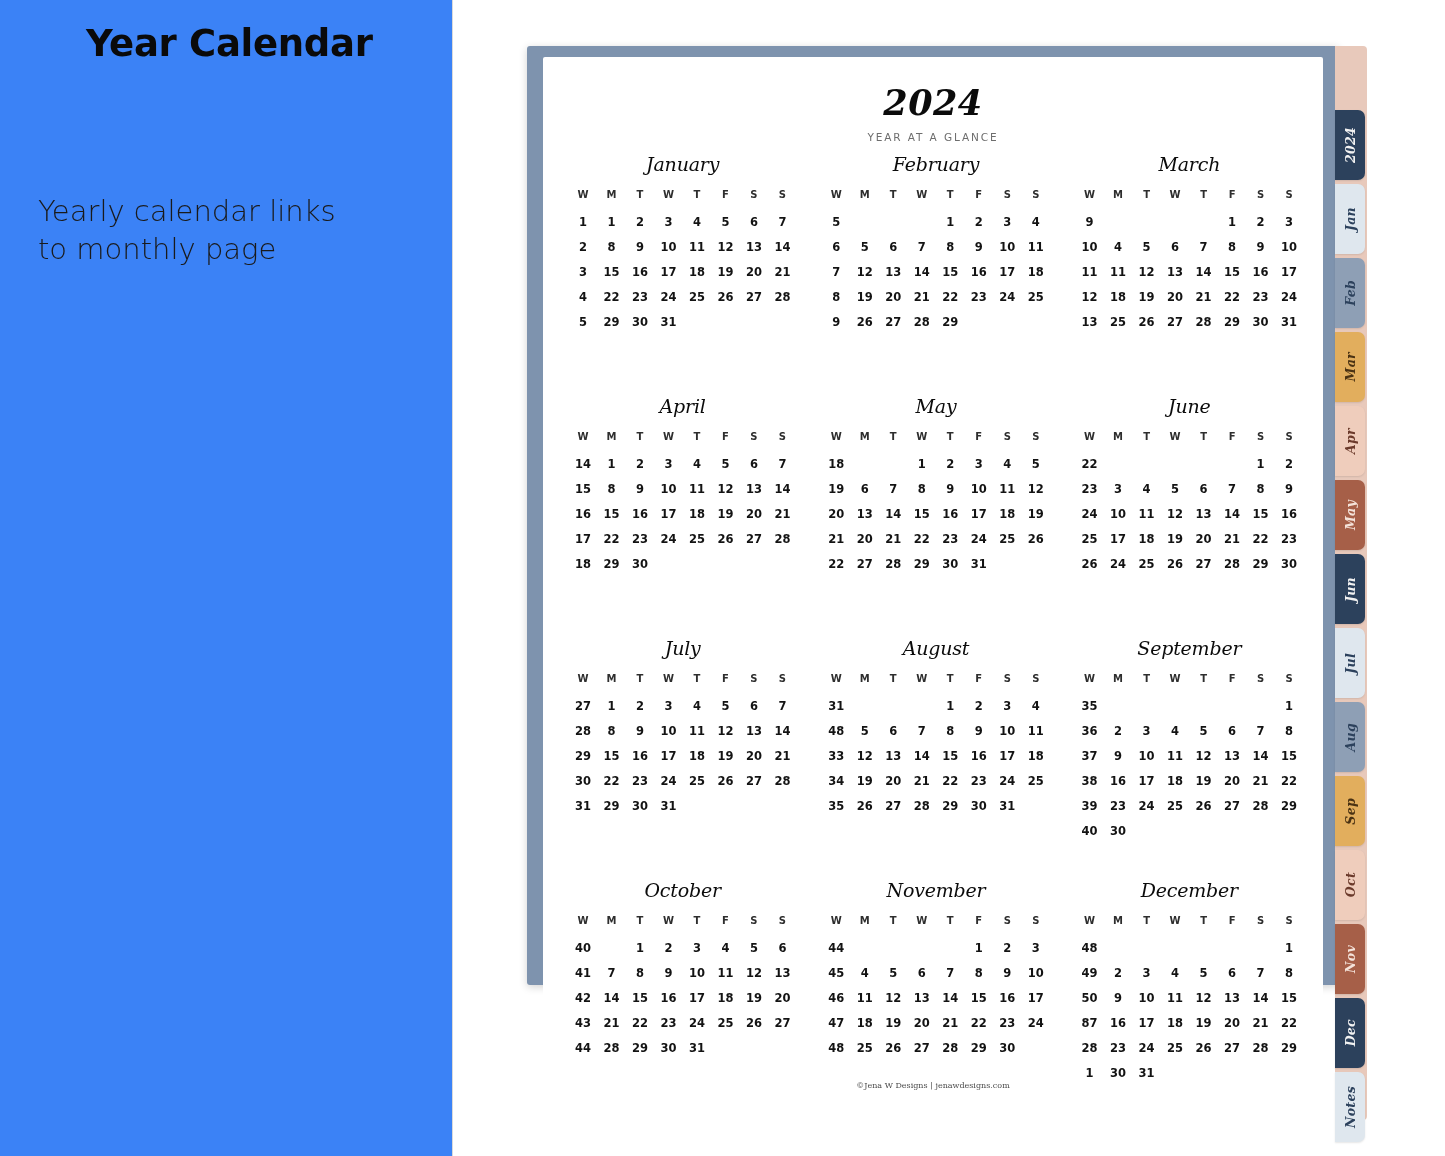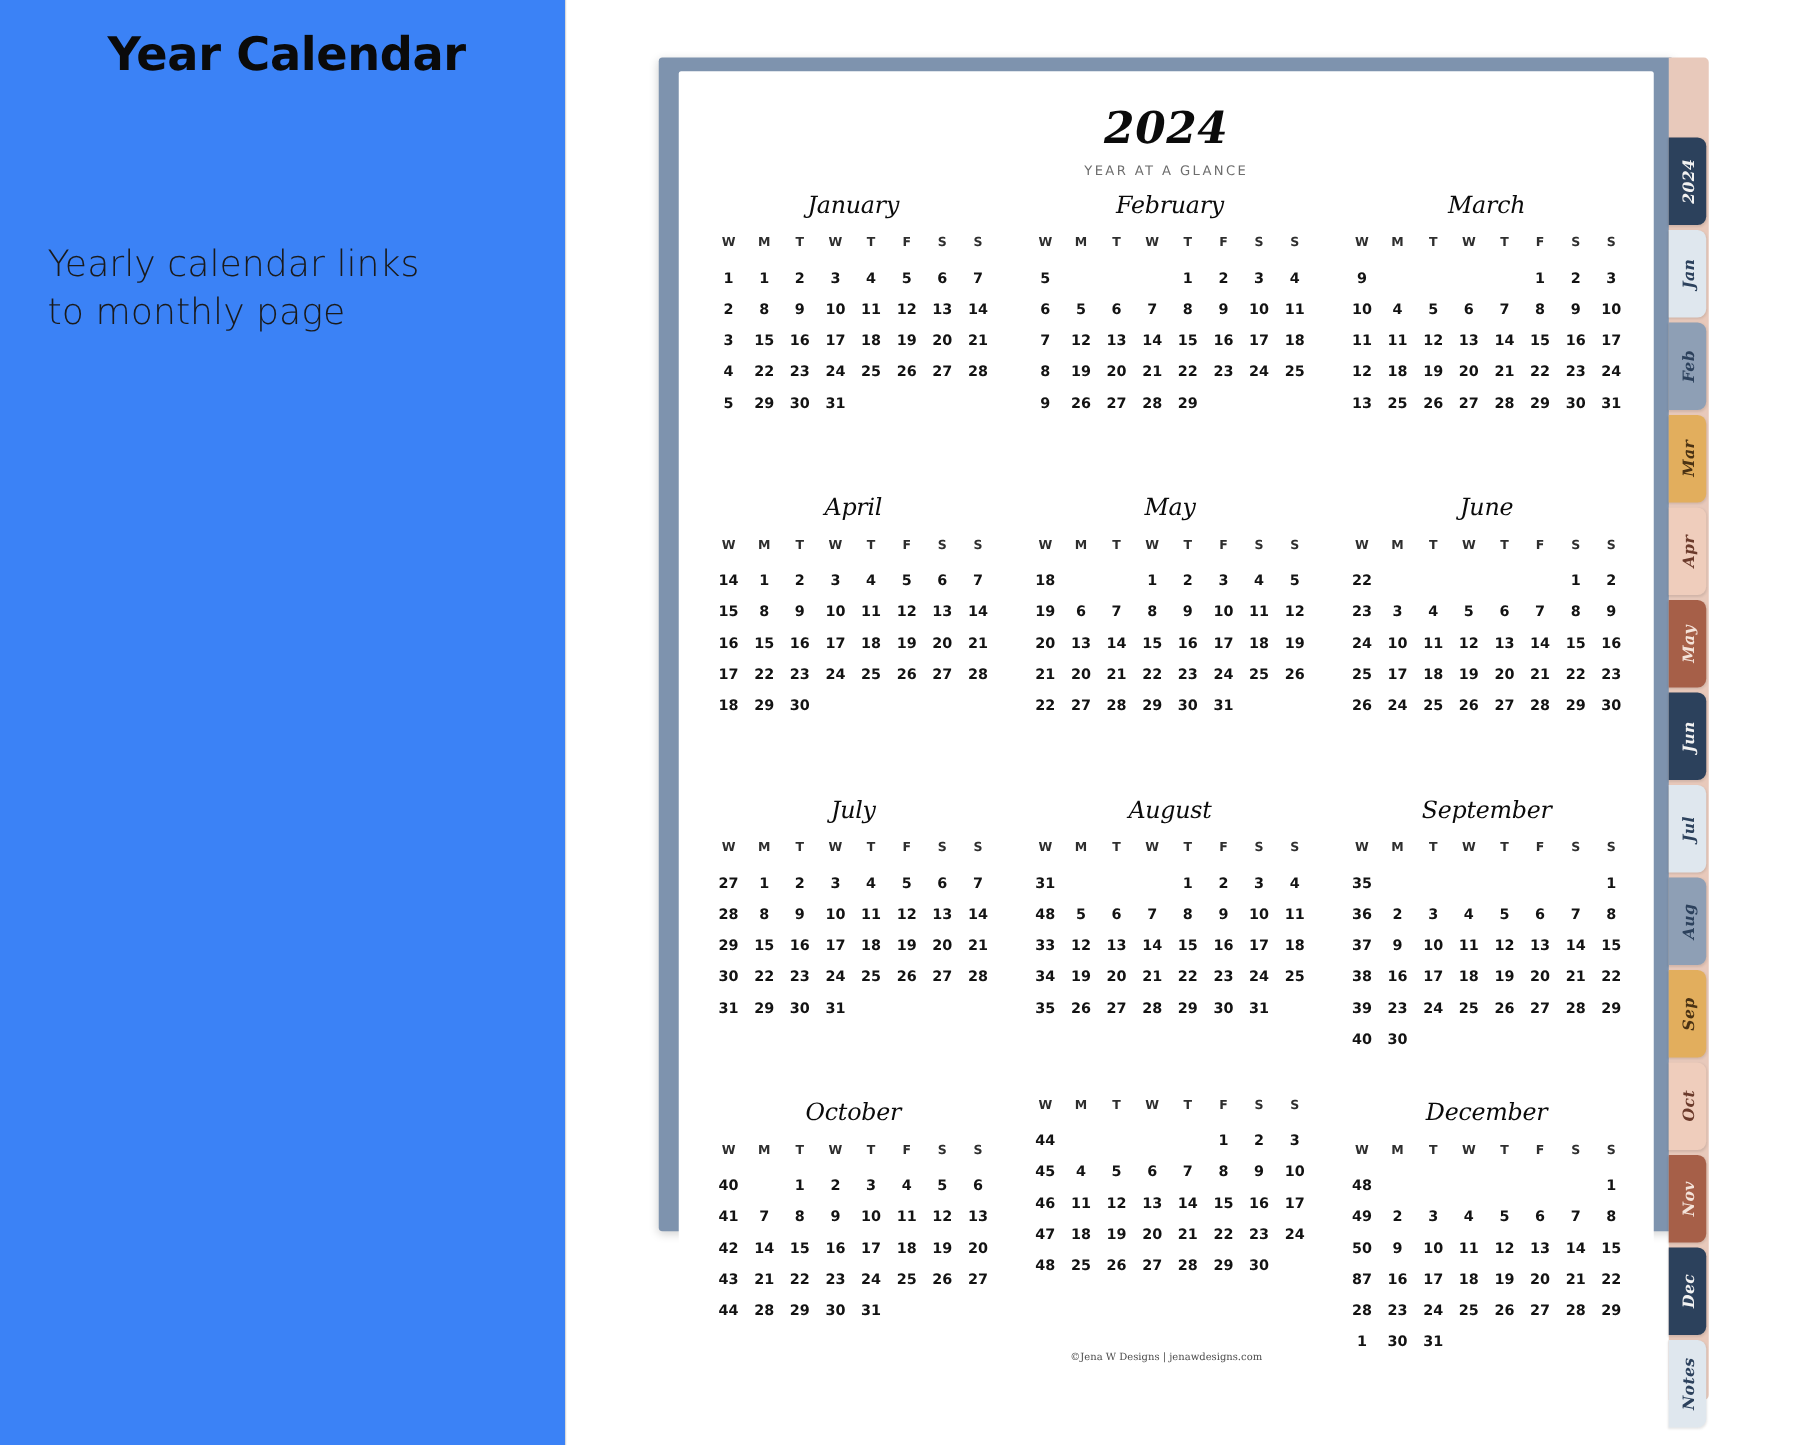--- a/index.html
+++ b/index.html
@@ -912,20 +912,21 @@
                   <td>30</td>
                   <td>31</td>
                   <td></td>
                   <td></td>
                   <td></td>
                 </tr>
               </tbody>
             </table>
           </div>
           <div class="month-block">
+            <div class="month-name">November</div>
             <table class="month-table">
               <thead>
                 <tr>
                   <th>W</th>
                   <th>M</th>
                   <th>T</th>
                   <th>W</th>
                   <th>T</th>
                   <th>F</th>
                   <th>S</th>

